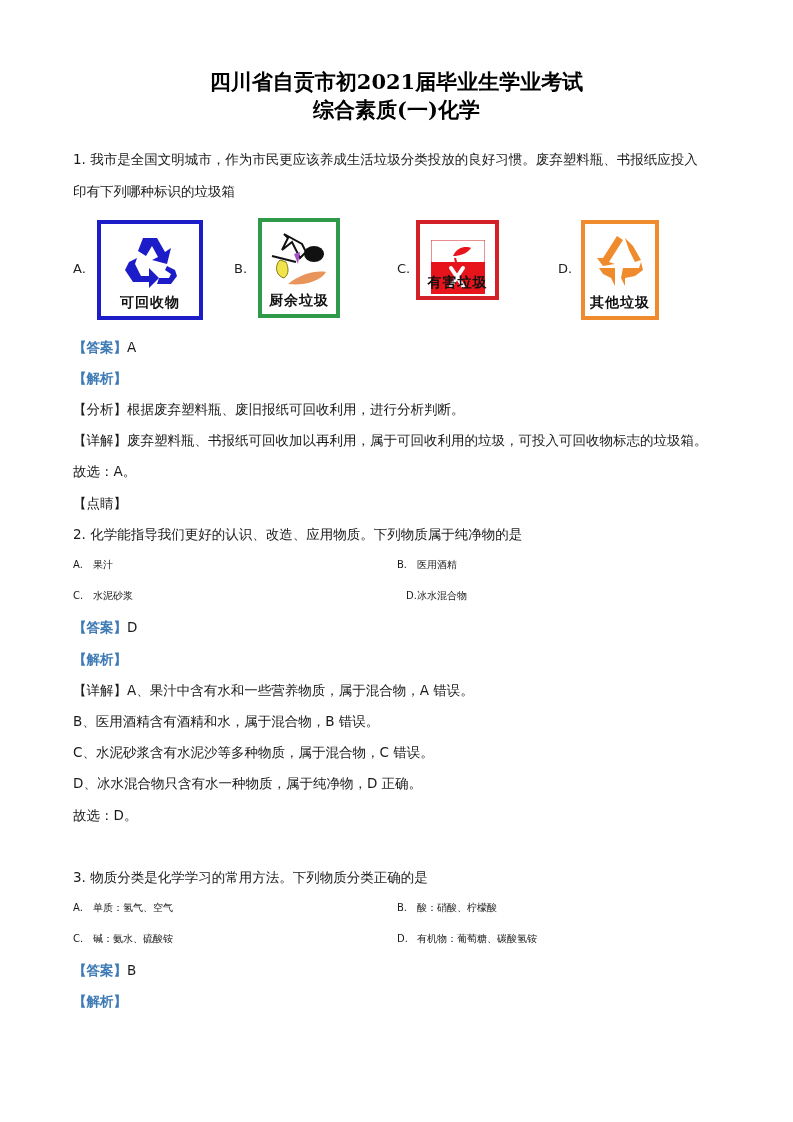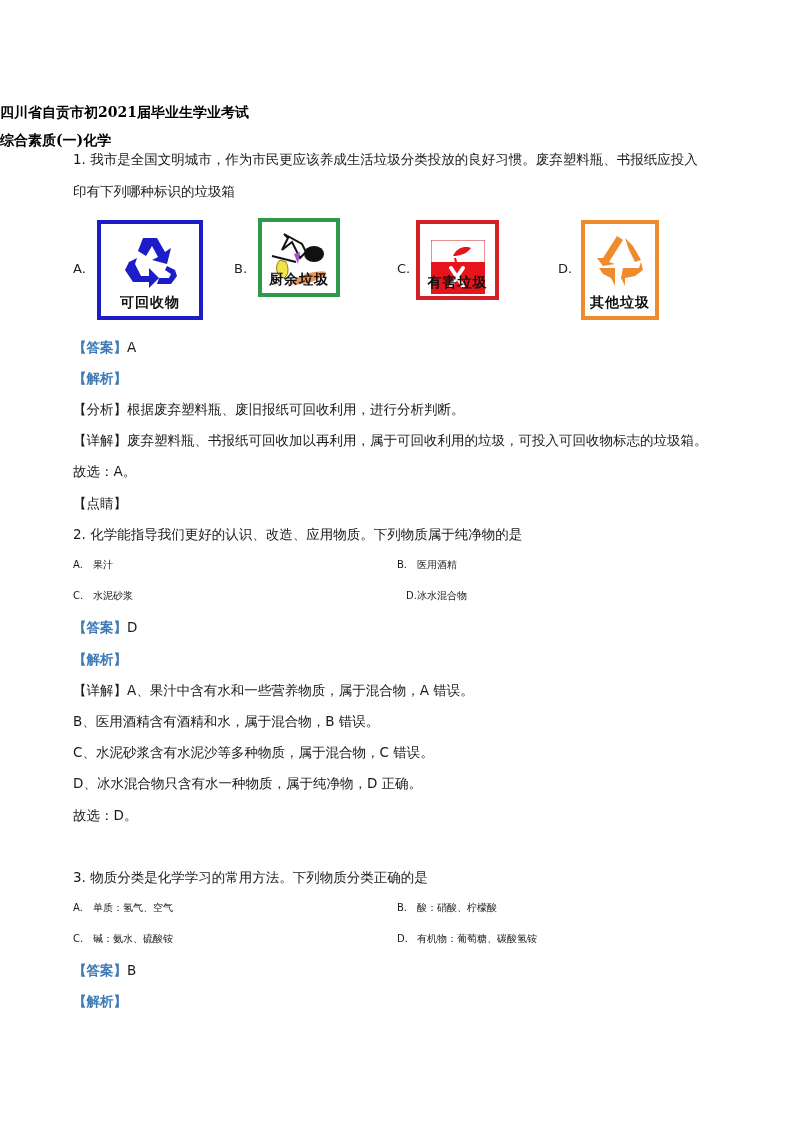--- a/index.html
+++ b/index.html
@@ -1,19 +1,19 @@
 <!DOCTYPE html>
 <html><head>
 <meta charset="utf-8">
 <style>
   html, body { margin: 0; padding: 0; background: #ffffff; }
   body { width: 793px; height: 1122px; position: relative; overflow: hidden;
          font-family: "DejaVu Sans", "Liberation Sans", sans-serif; color: #111; }
-  .title { position: absolute; left: 0; width: 793px; text-align: left;
-           font-family: "DejaVu Serif", "Liberation Serif", serif; font-weight: bold; font-size: 14px; color: #000; margin-top: 36px; }
+  .title { position: absolute; left: 0; width: 793px; text-align: center;
+           font-family: "DejaVu Serif", "Liberation Serif", serif; font-weight: bold; font-size: 21px; color: #000; }
   .line { position: absolute; left: 73px; font-size: 13.5px; line-height: 18px; white-space: nowrap; color: #1a1a1a; }
   .blue { color: #3e7bb6; font-weight: bold; }
   .opt { position: absolute; font-size: 10px; line-height: 18px; white-space: nowrap; color: #1a1a1a; }
   .opt .letter { display: inline-block; width: 20px; }
   .bin-label { position: absolute; font-size: 13px; color: #222; }
   .bin { position: absolute; box-sizing: border-box; border-width: 4px; border-style: solid; background: #fff; }
   .bin .caption { position: absolute; left: 0; right: 0; bottom: 4px; text-align: center;
                   font-weight: bold; font-size: 14px; color: #111; letter-spacing: 1px; }
   .bin svg { position: absolute; left: 50%; transform: translateX(-50%); }
 </style>
@@ -32,21 +32,21 @@
     <g fill="#1c1cc8">
       <path d="M24 4 L38 4 L46 18 L52 14 L48 30 L33 26 L39 23 L33 12 L27 22 L19 17 Z"></path>
       <path d="M10 28 L18 24 L16 30 L22 42 L30 42 L30 34 L40 44 L30 54 L30 48 L14 48 L6 36 Z"></path>
       <path d="M48 32 L56 36 L58 42 L52 50 L38 50 L40 44 L50 44 L52 40 L46 36 Z"></path>
     </g>
   </svg>
   <div class="caption">可回收物</div>
 </div>
 
 <span class="bin-label" style="left:234px; top:261px;">B.</span>
-<div class="bin" style="left:258px; top:218px; width:82px; height:79px; border-color:#2e9a4a;">
+<div class="bin" style="left:258px; top:218px; width:82px; height:100px; border-color:#2e9a4a;">
   <svg width="66" height="62" viewBox="0 0 66 62" style="top:6px;">
     <path d="M18 6 L22 10 L16 22 L26 14 L34 30 L40 24 L36 16 Z" fill="none" stroke="#111" stroke-width="2"></path>
     <ellipse cx="48" cy="26" rx="10" ry="8" fill="#111"></ellipse>
     <path d="M6 28 L30 34" stroke="#111" stroke-width="2"></path>
     <path d="M14 32 C8 38 10 48 18 50 C24 46 22 38 20 34 Z" fill="#efe44a" stroke="#8a7a10" stroke-width="1"></path>
     <path d="M28 26 L34 24 L32 36 Z" fill="#a64fc6"></path>
     <path d="M22 56 C34 46 50 42 60 44 C54 54 36 58 22 56 Z" fill="#e8945a"></path>
   </svg>
   <div class="caption">厨余垃圾</div>
 </div>

